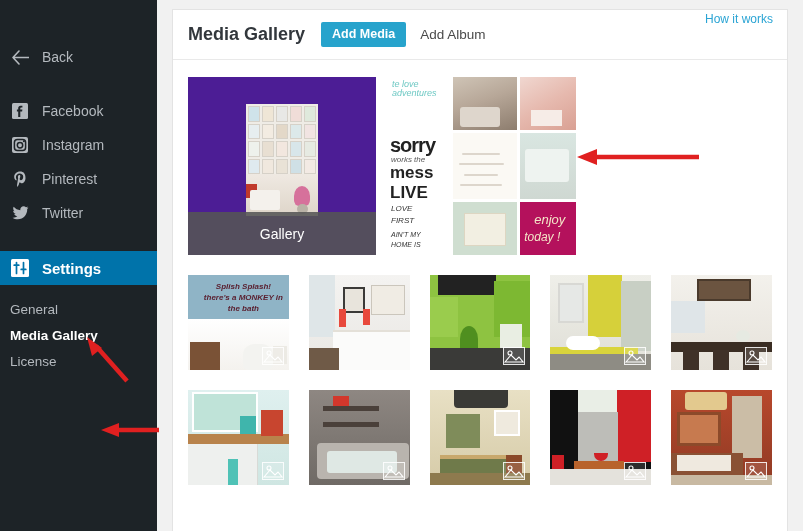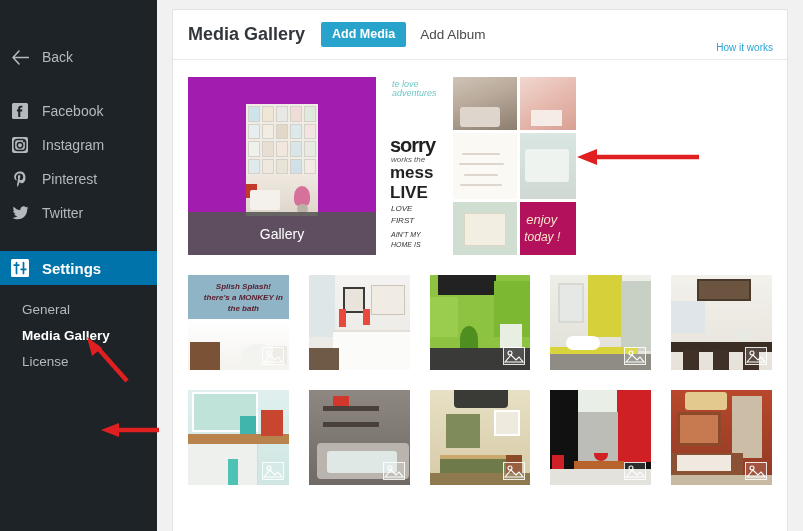--- a/index.html
+++ b/index.html
@@ -33,21 +33,21 @@
     margin-right: 11px;
     flex: 0 0 22px;
   }
   .nav-item .lbl { white-space: nowrap; }
   .nav-item.active { background: #0073aa; color: #fff; }
   .nav-item.active .lbl { color: #fff; font-weight: 400; }
 
   .sub-item {
     display: flex; align-items: center;
     height: 26px;
-    padding-left: 22px;
+    padding-left: 10px;
     color: #b4b9be;
     font-size: 13.5px;
     cursor: pointer;
   }
   .sub-item.current { color: #fff; font-weight: bold; }
 
   svg.i { display:block; }
 
   
   #panel {
@@ -80,37 +80,37 @@
     line-height: 1;
     font-family: "Liberation Sans", sans-serif;
   }
   #btn-add-album {
     margin-left: 14px;
     font-size: 13.5px;
     color: #4a4a4a;
     cursor: pointer;
   }
   #link-how {
-    position: absolute; right: 14px; top: 32px;
-    font-size: 10px;
+    position: absolute; right: 14px; top: 2px;
+    font-size: 12px;
     color: #2aa4d4;
     text-decoration: none;
     cursor: pointer;
   }
 
   #panel-body { padding: 17px 15px 0 15px; }
 
   
   .tiles { display: flex; gap: 12px; }
   .tile {
     position: relative;
     width: 188px; height: 178px;
     overflow: hidden;
     cursor: pointer;
-    background: #a21caf;
+    background: #4c1d95;
   }
   .tile .cap {
     position: absolute; left: 0; bottom: 0;
     width: 100%; height: 43px;
     background: rgba(85,85,85,0.88);
     color: #fff;
     font-size: 14px;
     display: flex; align-items: center; justify-content: center;
   }
   .tile.stories .cap { background: rgba(85,85,85,0.72); }
@@ -160,21 +160,21 @@
   .c-room:after{content:"";position:absolute;left:12%;bottom:6%;width:62%;height:38%;background:#ded6cc;border-radius:3px;}
   .c-pink { background:linear-gradient(150deg,#f0d7d0 0%,#e6b9ae 50%,#d9a093 100%); }
   .c-pink:after{content:"";position:absolute;left:20%;bottom:8%;width:55%;height:30%;background:#f6ece7;}
   .c-sketch { background:#fbf9f4; }
   .c-sketch .ln { position:absolute; background:#ddd6cc; height:2px; border-radius:2px;}
   .c-hooks { background:linear-gradient(#d9e6e1,#cfd8d2); }
   .c-hooks:after{content:"";position:absolute;left:8%;top:25%;width:80%;height:50%;background:#eef3f0;border-radius:3px;}
   .c-mint { background:#cfded0; }
   .c-mint:after{content:"";position:absolute;left:18%;top:22%;width:62%;height:58%;background:#f2efe2;border:1px solid #ddd6c2;}
   .c-magenta { background:#b4115c; }
-  .c-magenta .en { position:absolute; left:6px; top:10px; font-size:13px; color:#f4e6c8; font-style:italic; }
+  .c-magenta .en { position:absolute; left:14px; top:10px; font-size:13px; color:#f4e6c8; font-style:italic; }
   .c-magenta .en2 { position:absolute; left:4px; top:28px; font-size:12px; color:#f4e6c8; font-style:italic; }
   .c-white { background:#fff; }
   .c-white .tx { position:absolute; left:3px; top:2px; font-size:8px; color:#333; line-height:10px; font-style:italic;}
 
   
   .thumb-row { display:flex; gap:20px; margin-top:20px; }
   .thumb {
     position:relative;
     width:108px; height:95px;
     overflow:hidden;

